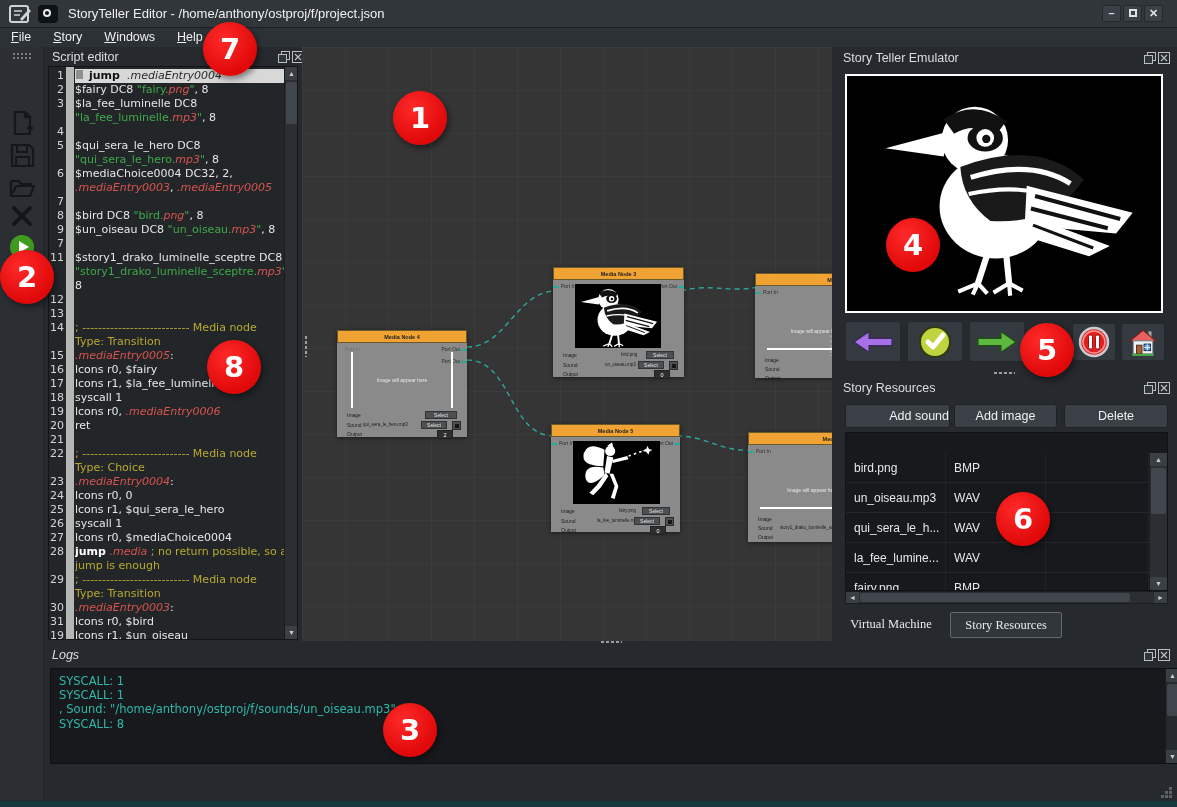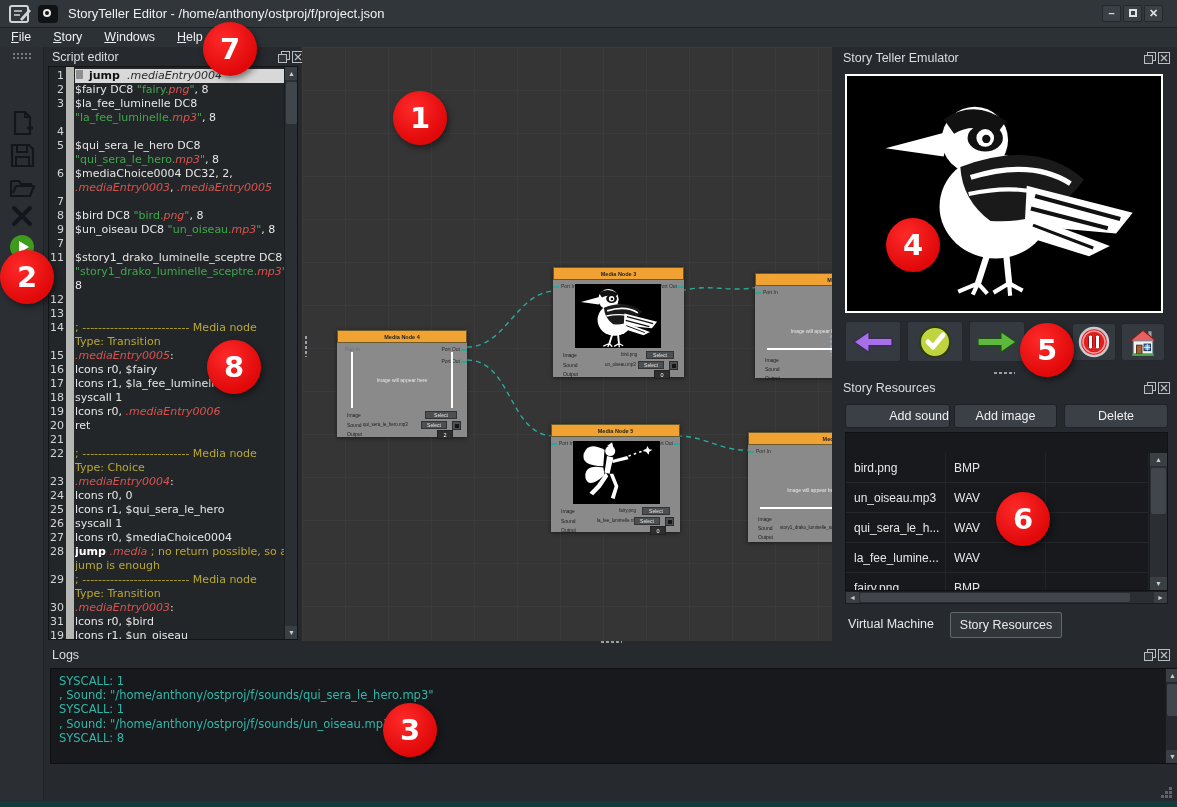--- a/index.html
+++ b/index.html
@@ -102,21 +102,21 @@
   .rt-head { display:flex; height:20px; background:#3a3f45; border-bottom:1px solid #26292d; }
   .rt-head div { border-right:1px solid #2a2e33; font-size:12px; color:#eff0f1; text-align:center; line-height:20px; }
   .rt-body { position:absolute; left:0; top:20px; right:18px; bottom:0; overflow:hidden; }
   .rt-row { display:flex; height:30px; border-bottom:1px solid #23262a; }
   .rt-row div { border-right:1px solid #202327; font-size:12px; color:#e6e7e8; line-height:30px; padding-left:8px;
                 overflow:hidden; white-space:nowrap; }
   .c-file { width:100px; } .c-fmt { width:100px; } .c-desc { flex:1; }
   .rt-vscroll { position:absolute; right:0; top:20px; width:18px; bottom:0; background:#2b2f33; border-left:1px solid #1a1d20; }
   .rt-hscroll { position:absolute; left:845px; top:591px; width:323px; height:13px; background:#2b2f33; border:1px solid #1a1d20; }
 
-  .tab { position:absolute; top:612px; height:26px; font-size:12.5px; text-align:center; line-height:24px; color:#e8e9ea; }
+  .tab { position:absolute; top:612px; height:26px; font-size:12.5px; text-align:center; line-height:24px; color:#e8e9ea;font-family:Liberation Serif, serif; }
   .tab.active { background:#31363b; border:1px solid #64696e; border-radius:2px; }
 
   
   .logbox { position:absolute; left:50px; top:668px; width:1130px; height:96px; background:#17191c; border:1px solid #0e1012; }
   .loglines { position:absolute; left:8px; top:5px; font-family:"DejaVu Sans", sans-serif; font-size:11.5px;
               line-height:14.2px; color:#2fb8aa; white-space:pre; }
   .log-scroll { position:absolute; right:0; top:0; width:14px; height:100%; background:#26292d; border-left:1px solid #1a1d20; }
 
   .sizegrip { position:absolute; right:5px; bottom:9px; width:16px; height:16px; }
   .sizegrip i { position:absolute; width:3px; height:3px; background:#5d6releases368; background:#5d6368; }
@@ -523,30 +523,30 @@
   </div>
   <div class="rt-hscroll">
     <span class="sb-btn" style="left:0; top:0; height:11px; line-height:11px;">◄</span>
     <span class="sb-thumb" style="left:14px; top:1px; height:9px; width:270px;"></span>
     <span class="sb-btn" style="right:0; left:auto; top:0; height:11px; line-height:11px;">►</span>
   </div>
 
   <div class="tab" style="left:835px; width:112px;">Virtual Machine</div>
   <div class="tab active" style="left:950px; width:112px;">Story Resources</div>
 
-  <div class="phdr" style="left:52px; top:648px;">Logs</div>
+  <div class="phdr" style="left:52px; top:648px;font-style:italic;">Logs</div>
   <div class="hicons" style="left:1142px; top:649px;">
     <svg>
         <use href="#sym-float"></use>
       </svg><svg>
         <use href="#sym-closebox"></use>
       </svg>
   </div>
   <div class="logbox">
-    <div class="loglines" id="loglines"><div>SYSCALL: 1</div><div>, Sound: "/home/anthony/ostproj/f/sounds/qui_sera_le_hero.mp3"</div><div>SYSCALL: 1</div><div>, Sound: "/home/anthony/ostproj/f/sounds/un_oiseau.mp3"</div><div>SYSCALL: 8</div></div>
+    <div class="loglines" id="loglines"><div>SYSCALL: 1</div><div>SYSCALL: 1</div><div>, Sound: "/home/anthony/ostproj/f/sounds/un_oiseau.mp3"</div><div>SYSCALL: 8</div></div>
     <div class="log-scroll">
       <span class="sb-btn" style="top:0; width:13px;">▲</span>
       <span class="sb-thumb" style="top:15px; height:32px;"></span>
       <span class="sb-btn" style="bottom:0; width:13px;">▼</span>
     </div>
   </div>
 
   <div class="sizegrip">
     <i style="right:0; bottom:8px;"></i>
     <i style="right:4px; bottom:4px;"></i>

